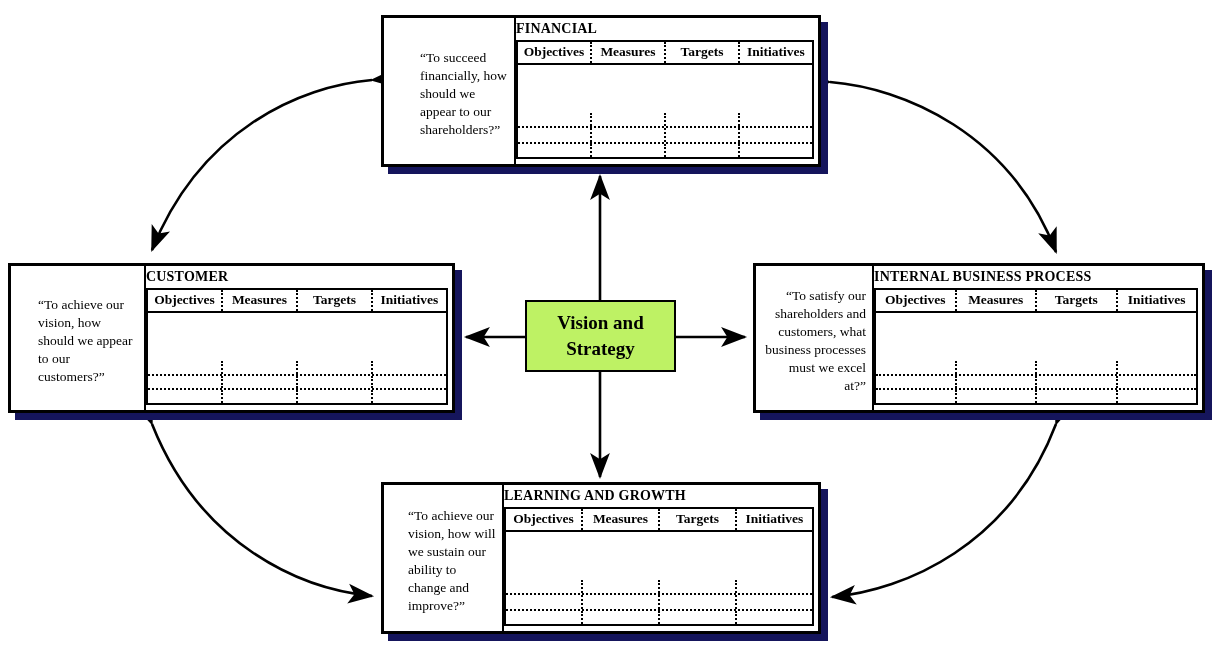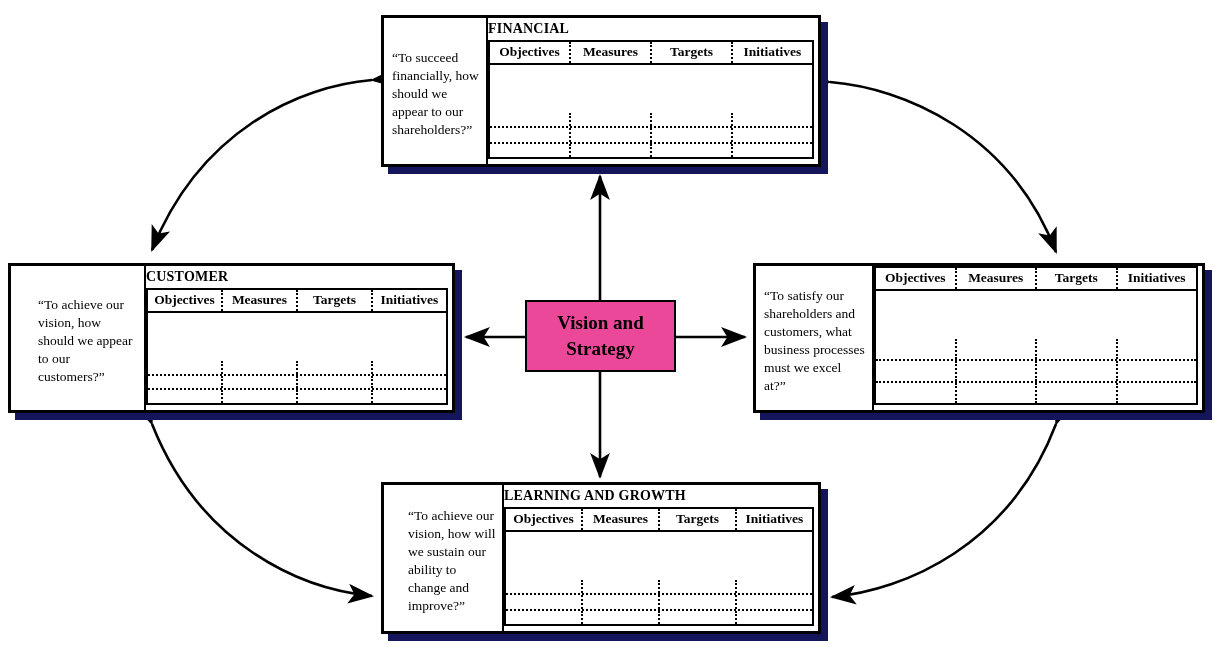--- a/index.html
+++ b/index.html
@@ -111,46 +111,46 @@
   .sc-row .cell {
     flex: 1 1 0;
     border-right: 2px dotted #000;
     box-sizing: border-box;
   }
   .sc-row .cell:last-child { border-right: none; }
 
   
   .center-box {
     position: absolute;
-    background: #ec4899;
+    background: #bef264;
     border: 2px solid #000;
     box-sizing: border-box;
     z-index: 3;
     display: flex;
     align-items: center;
     justify-content: center;
   }
   .center-box .center-text {
     font-size: 19px;
     font-weight: bold;
     line-height: 1.35;
     text-align: center;
     color: #000;
     white-space: pre-line;
   }
 
   
   #card-financial { left: 381px; top: 15px;  width: 440px; height: 152px; }
-  #card-financial .card-question { width: 104px; }
+  #card-financial .card-question { width: 104px; margin-left: 28px; }
 
   #card-customer { left: 8px;   top: 263px; width: 447px; height: 150px; }
   #card-customer .card-question { width: 116px; margin-left: 19px; }
 
   #card-internal { left: 753px; top: 263px; width: 452px; height: 150px; }
-  #card-internal .card-question { width: 118px; }
+  #card-internal .card-question { width: 118px; text-align: right; }
 
   #card-learning { left: 381px; top: 482px; width: 440px; height: 152px; }
   #card-learning .card-question { width: 104px; margin-left: 16px; }
 
   #center-box { left: 525px; top: 300px; width: 151px; height: 72px; }
 </style>
 </head>
 <body>
 
 <div id="canvas">
@@ -251,20 +251,21 @@
         </div>
       </div>
     </div>
   </div>
 
   <div class="card" id="card-internal">
     <div class="card-question">
       <span>“To satisfy our shareholders and customers, what business processes must we excel at?”</span>
     </div>
     <div class="card-table-wrap">
+      <div class="card-title">INTERNAL BUSINESS PROCESS</div>
       <div class="sc-table">
         <div class="sc-head">
           <div class="cell">Objectives</div>
           <div class="cell">Measures</div>
           <div class="cell">Targets</div>
           <div class="cell">Initiatives</div>
         </div>
         <div class="sc-body">
           <div class="sc-row">
               <div class="cell"></div>

